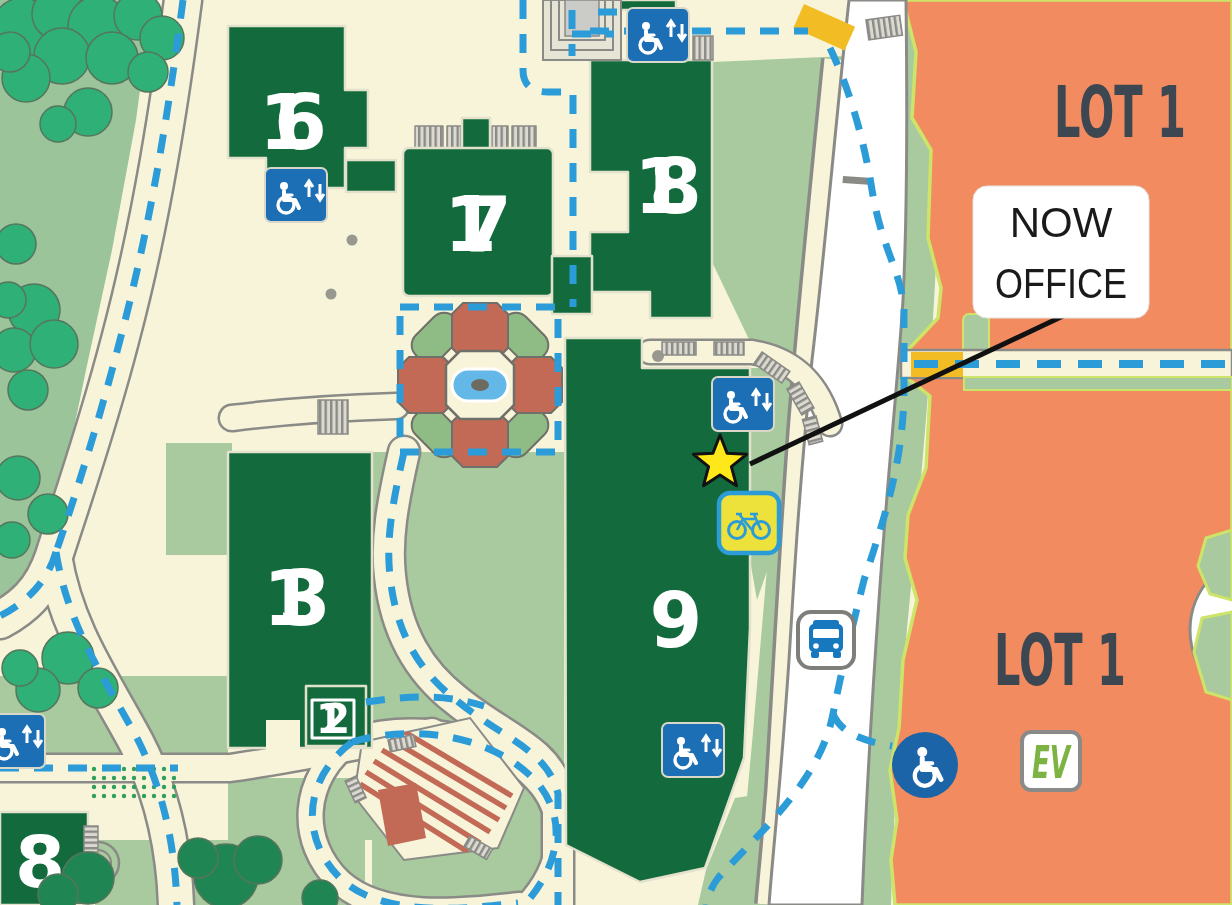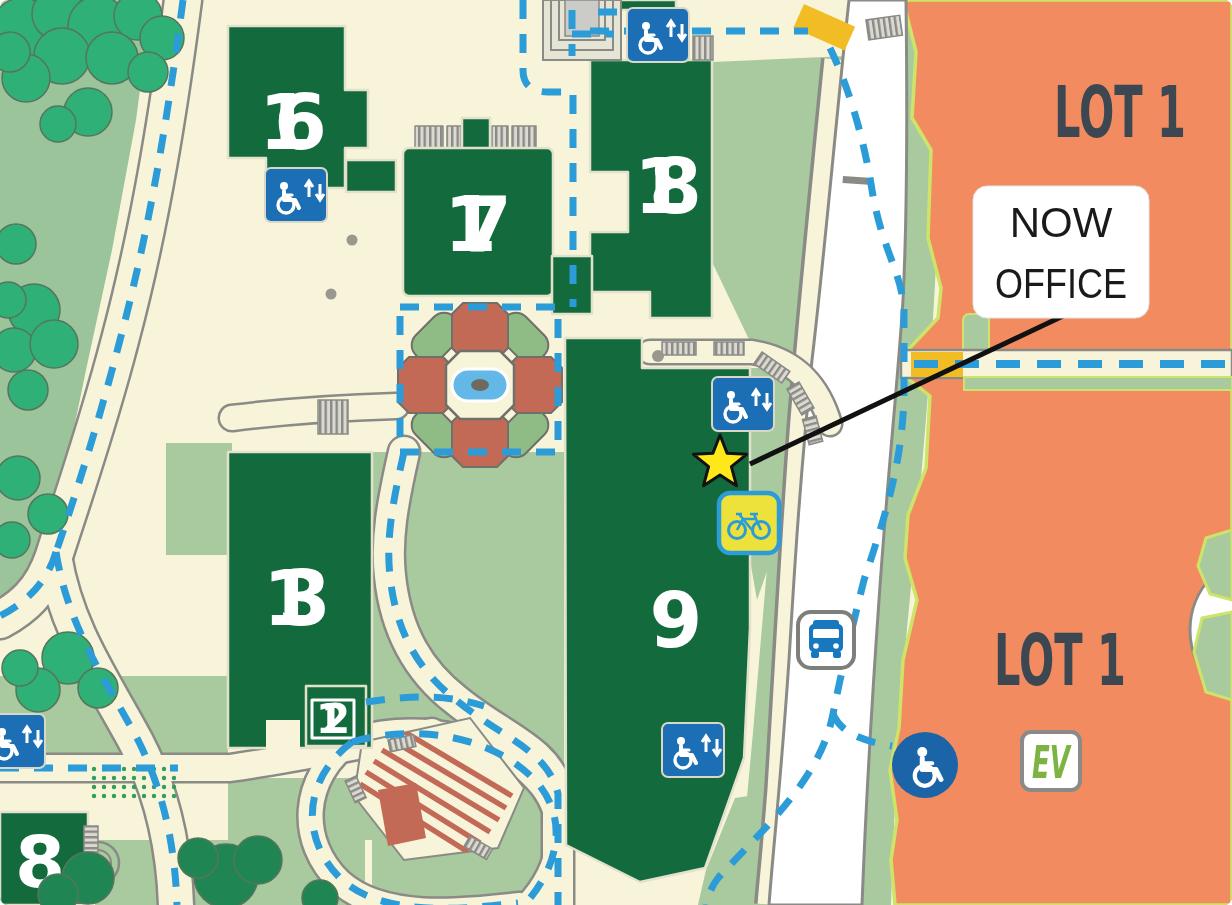--- a/index.html
+++ b/index.html
@@ -1,16 +1,16 @@
 <!DOCTYPE html>
 <html><head>
 <meta charset="utf-8">
 <style>
   html,body{margin:0;padding:0;background:#fff;}
-  #stage{width:1232px;height:905px;position:relative;overflow:hidden;border-radius:8px;}
+  #stage{width:1232px;height:905px;position:relative;overflow:hidden;}
   svg{display:block;}
   text{font-family:"DejaVu Sans","Liberation Sans",sans-serif;}
   .bnum{fill:#fff;font-weight:bold;}
   .lotlab{fill:#3D4752;font-weight:bold;}
   .callout-text{fill:#1a1a1a;font-family:"Liberation Sans",sans-serif;}
   .evtxt{fill:#7CB342;font-weight:bold;font-style:italic;}
 </style>
 </head>
 <body>
 

